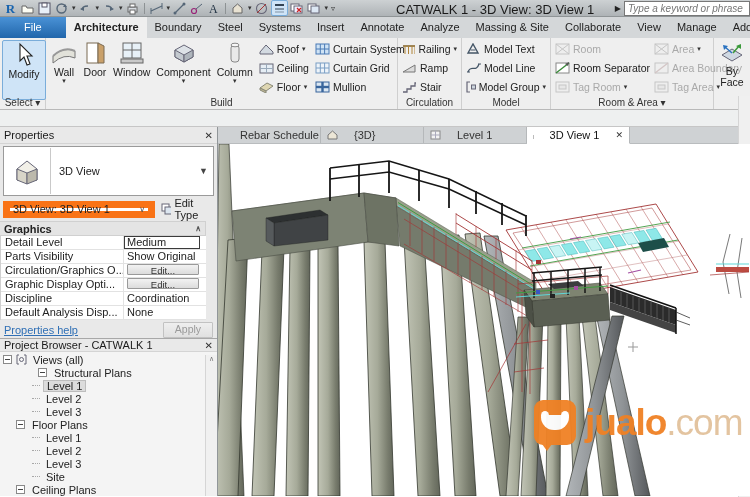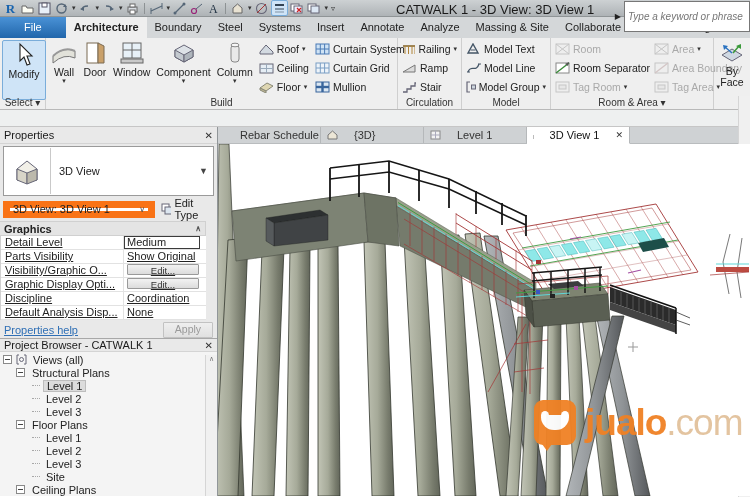--- a/index.html
+++ b/index.html
@@ -11,21 +11,21 @@
   .qat{display:flex;align-items:center;gap:2px;}
   .qbtn{width:15px;height:14px;display:flex;align-items:center;justify-content:center;}
   .qbtn svg{display:block}
   .qsep{width:1px;height:11px;background:#8d9294;margin:0 2px;}
   .qhl{background:#cfe4f7;border:1px solid #7aadda;border-radius:2px;}
   .rlogo{font-family:"Liberation Serif",serif;font-weight:bold;color:#1763ae;font-size:13px;line-height:13px;}
   .qcaret{font-size:7px;color:#333;margin-left:1px;}
   .wtitle{position:absolute;left:396px;top:2px;font-size:13px;color:#1a1a1a;white-space:nowrap;}
   .searchwrap{position:absolute;right:0;top:1px;display:flex;align-items:center;gap:3px;}
   .searcharrow{font-size:8px;color:#222;}
-  .searchbox{width:118px;height:13px;background:#fff;border:1px solid #777;font-size:10px;font-style:italic;color:#888;padding:8px 3px;font-family:"Liberation Sans",sans-serif;}
+  .searchbox{width:118px;height:13px;background:#fff;border:1px solid #777;font-size:10px;font-style:italic;color:#888;padding:0 3px;font-family:"Liberation Sans",sans-serif;}
 
   
   .tabrow{height:21px;background:#d4d7d9;display:flex;align-items:stretch;}
   .rtab{padding:0 8px;line-height:21px;color:#222;cursor:default;white-space:nowrap;}
   .rtab.file{background:linear-gradient(#4a92d6,#2166ab);color:#fff;padding:0 24px;}
   .rtab.active{background:#efefef;font-weight:bold;}
 
   
   .ribbon{height:72px;background:#efefef;border-bottom:1px solid #b9b9b9;display:flex;box-sizing:border-box;}
   .rgroup{position:relative;height:71px;border-right:1px solid #cfcfcf;box-sizing:border-box;padding:2px 2px 13px 2px;}
@@ -57,21 +57,21 @@
   .typearrow{margin-left:auto;padding-right:5px;color:#444;font-size:9px;}
 
   .comborow{display:flex;align-items:center;margin:1px 3px 2px 3px;gap:3px;}
   .combo{flex:0 0 152px;height:17px;background:#fff;border:7px solid #f97316;display:flex;align-items:center;padding:0 3px;box-sizing:border-box;}
   .combo .ca{margin-left:auto;font-size:8px;color:#555;}
   .edittype{height:18px;border:1px solid transparent;background:transparent;display:flex;align-items:center;gap:3px;font-size:11px;font-family:"Liberation Sans",sans-serif;color:#222;padding:0 2px;}
 
   .sechead{height:13px;display:flex;align-items:center;background:#e4e4e4;border:1px solid #d0d0d0;border-left:none;font-weight:bold;padding:0 4px;margin-right:11px;}
   .sechead .chev{margin-left:auto;font-size:8px;color:#555;}
   .pgrid{position:relative;margin-right:11px;background:#fff;border-left:1px solid #d0d0d0;}
-  .prow{display:flex;height:13px;border-bottom:1px solid #e2e2e2;align-items:flex-end;text-decoration:underline;}
+  .prow{display:flex;height:13px;border-bottom:1px solid #e2e2e2;align-items:flex-end;}
   .pname{width:118px;padding-left:4px;color:#222;border-right:1px solid #e2e2e2;overflow:hidden;white-space:nowrap;height:13px;line-height:13px;}
   .pval{flex:1;height:13px;line-height:13px;padding-left:3px;overflow:hidden;white-space:nowrap;position:relative;}
   .pval .vfocus{display:inline-block;border:1px solid #3b3b3b;height:11px;line-height:11px;padding:0 2px;margin-left:-3px;min-width:70px;background:#fff;}
   .pbtn{display:block;width:72px;height:11px;line-height:9px;margin:0;font-size:9.5px;font-family:"Liberation Sans",sans-serif;color:#333;background:linear-gradient(#f2f2f2,#dcdcdc);border:1px solid #9a9a9a;border-radius:1px;text-align:center;}
   .vscroll{position:absolute;right:0;top:96px;bottom:0;width:11px;background:#f0f0f0;border-left:1px solid #d5d5d5;display:flex;flex-direction:column;justify-content:space-between;align-items:center;font-size:7px;color:#777;}
   .helprow{height:17px;display:flex;align-items:center;padding:1px 4px 0 4px;}
   .plink{color:#2f6fb5;text-decoration:underline;}
   .applybtn{margin-left:auto;width:48px;height:14px;line-height:12px;text-align:center;color:#9a9a9a;background:linear-gradient(#efefef,#e0e0e0);border:1px solid #c2c2c2;border-radius:1px;font-size:10.5px;}
 
   .browser{flex:1;display:flex;flex-direction:column;border-top:1px solid #a8a8a8;overflow:hidden;background:#f4f4f4;position:relative;}
@@ -526,21 +526,21 @@
       <div class="pgrid">
         <div class="prow">
           <div class="pname">Detail Level</div>
           <div class="pval"><span class="vfocus">Medium</span></div>
         </div>
         <div class="prow">
           <div class="pname">Parts Visibility</div>
           <div class="pval">Show Original</div>
         </div>
         <div class="prow">
-          <div class="pname">Visibility/Graphic O...</div>
+          <div class="pname">Circulation/Graphics O...</div>
           <div class="pval">
               <button class="pbtn">Edit...</button>
             </div>
         </div>
         <div class="prow">
           <div class="pname">Graphic Display Opti...</div>
           <div class="pval">
               <button class="pbtn">Edit...</button>
             </div>
         </div>
@@ -567,21 +567,21 @@
         </div>
         <div class="tree">
           <div class="trow" style="padding-left:3px;">
             <span class="expander"></span>
             <svg width="11" height="11" style="margin-right:3px;">
                 <path d="M3,1 h-2 v9 h2 M8,1 h2 v9 h-2" fill="none" stroke="#667"></path>
                 <circle cx="5.5" cy="5.5" r="2" fill="none" stroke="#667"></circle>
               </svg>
             <span class="tlabel">Views (all)</span>
           </div>
-          <div class="trow" style="padding-left:16px;">
+          <div class="trow" style="margin-left:38px;">
             <span class="expander"></span>
             <span class="tlabel">Structural Plans</span>
           </div>
           <div class="trow" style="padding-left:32px;">
               <span class="tick"></span>
               <span class="tlabel sel">Level 1</span>
             </div>
           <div class="trow" style="padding-left:32px;">
               <span class="tick"></span>
               <span class="tlabel">Level 2</span>

